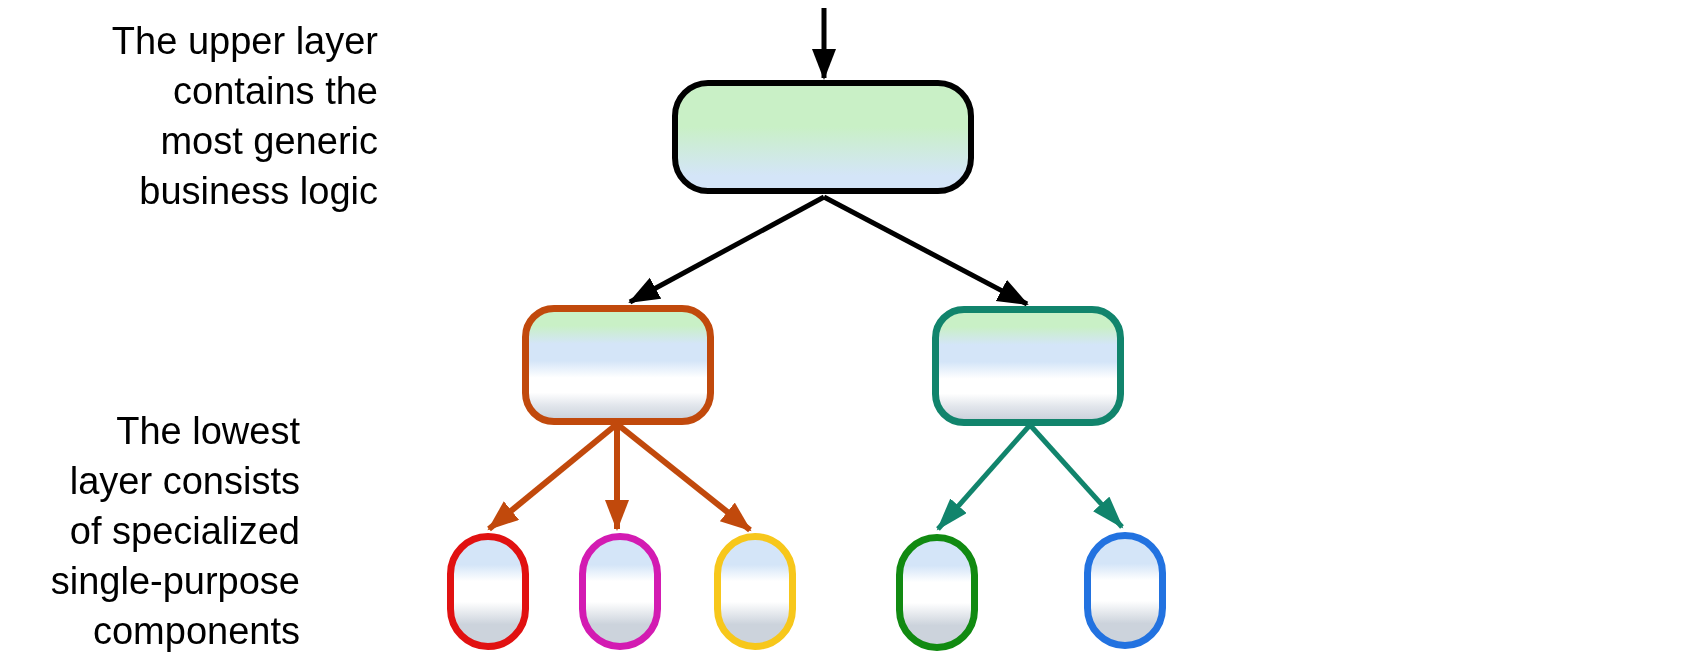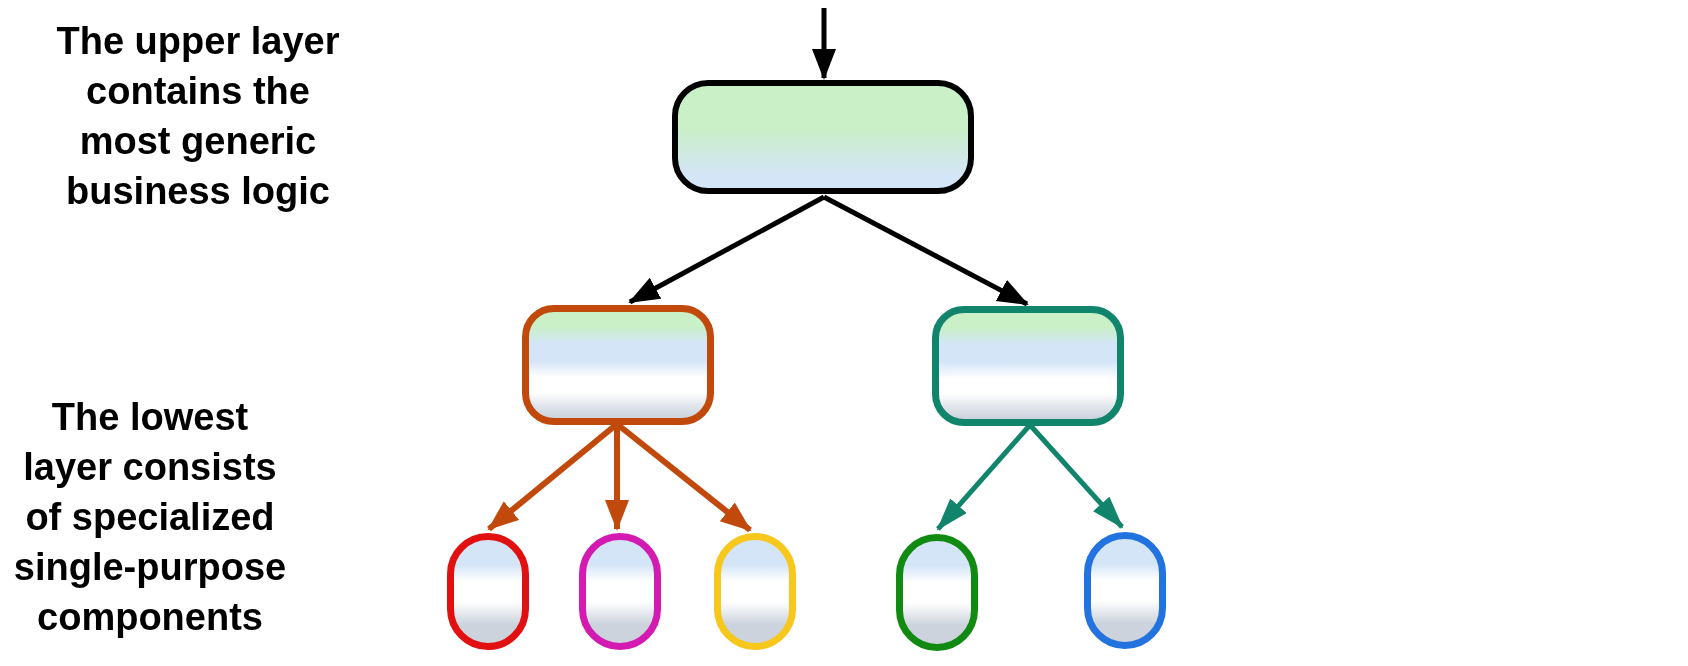--- a/index.html
+++ b/index.html
@@ -14,26 +14,25 @@
     height: 666px;
     background: #ffffff;
     overflow: hidden;
   }
   
   .annotation {
     position: absolute;
     font-size: 38px;
     line-height: 50px;
     color: #000000;
-    text-align: center;
+    text-align: right;
     white-space: pre-line;
-    font-weight: bold;
   }
   #ann-upper-left  { left: 18px;   top: 16px;  width: 360px; }
-  #ann-lower-left  { left: 0px;    top: 392px; width: 300px; }
+  #ann-lower-left  { left: 0px;    top: 406px; width: 300px; }
   #ann-right       { left: 1262px; top: 218px; width: 424px; }
 
   
   #arrow-layer {
     position: absolute;
     left: 0; top: 0;
     width: 1688px; height: 666px;
     z-index: 1;
   }
   .stroke-black  { stroke: var(--arrow-black);  stroke-width: 5px; fill: none; }

